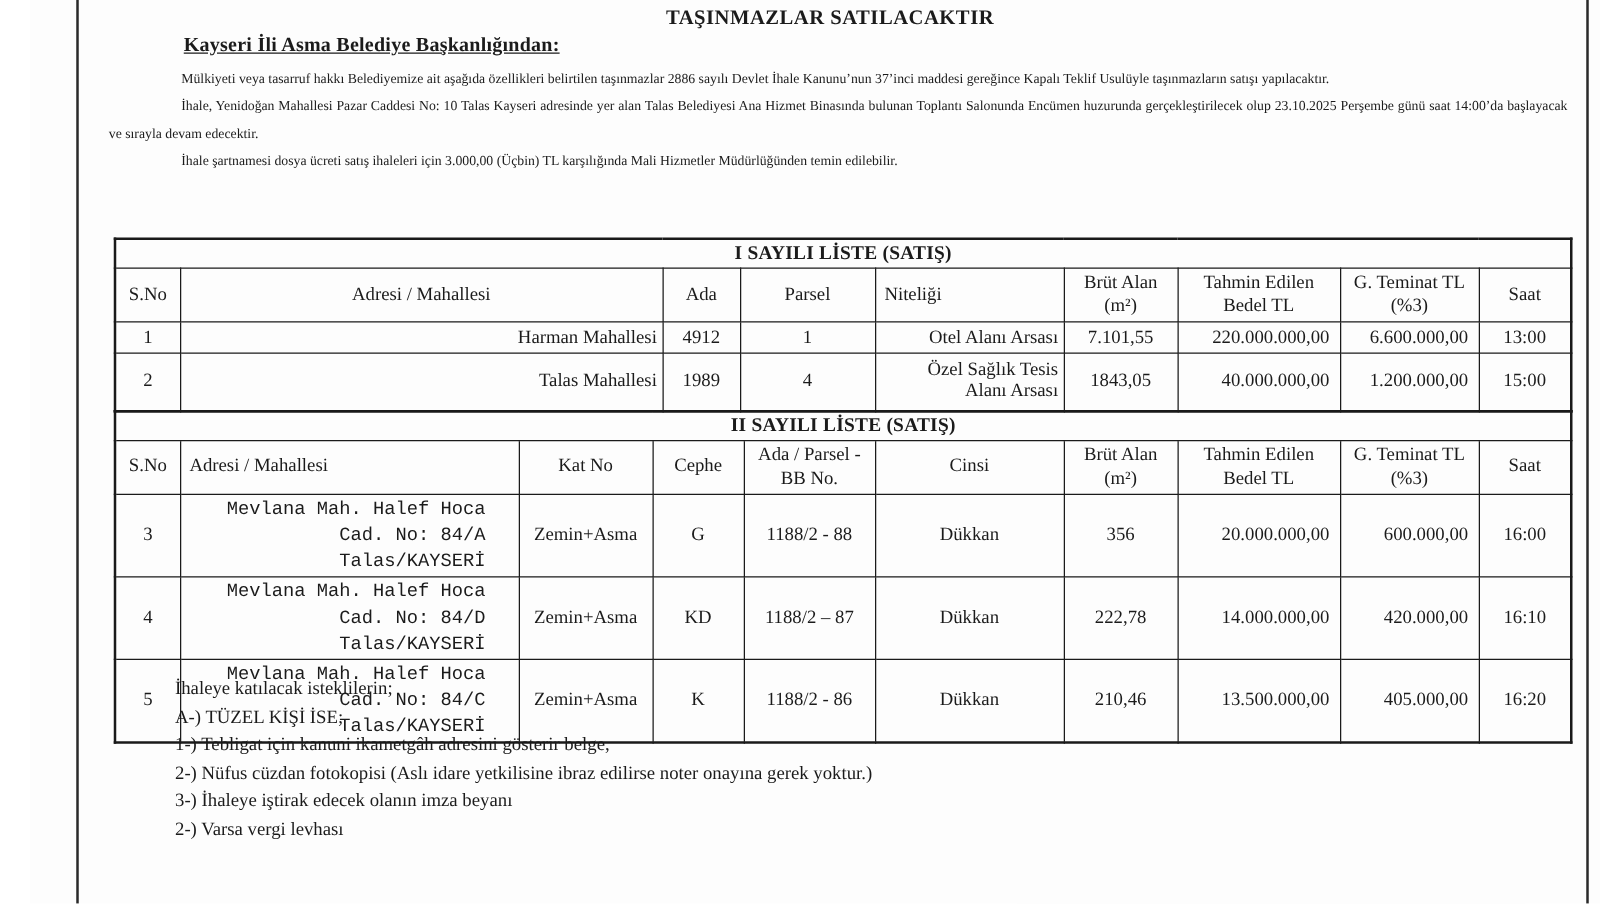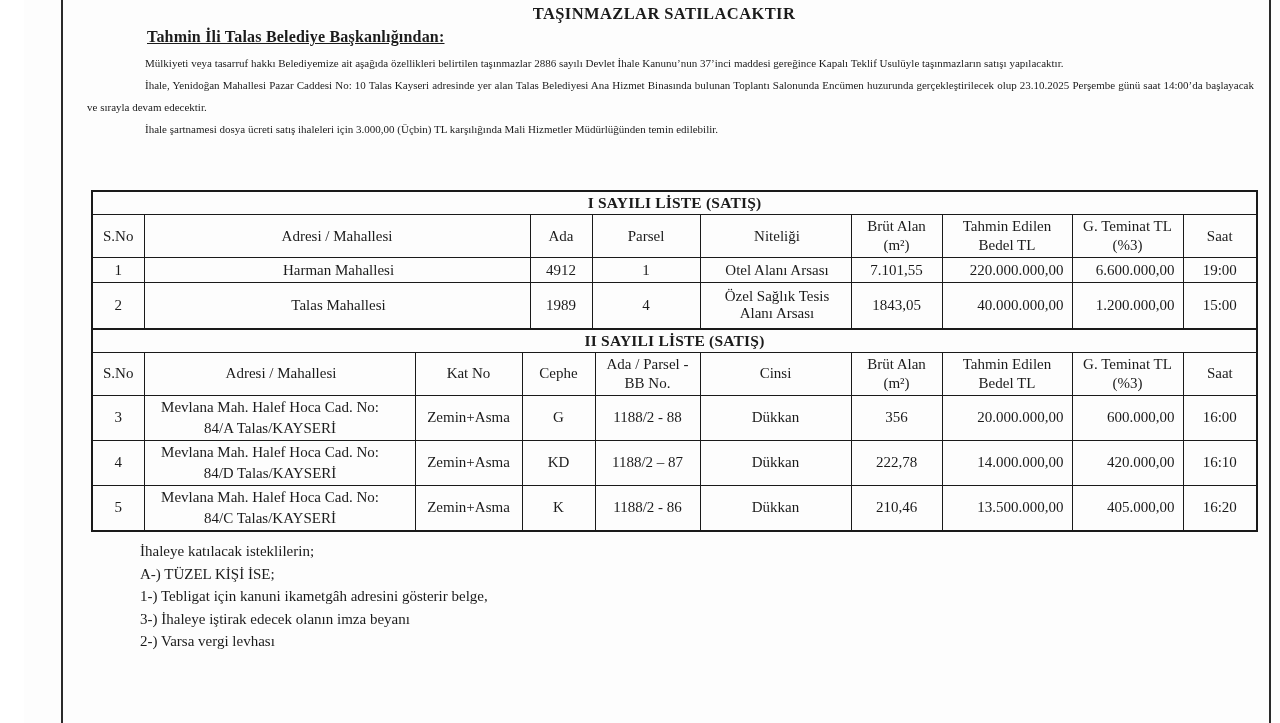--- a/index.html
+++ b/index.html
@@ -34,44 +34,44 @@
 
   .tables{position:absolute;top:190px;left:67px;width:1165px;}
   table{border-collapse:collapse;table-layout:fixed;width:1165px;font-size:15px;}
   table.t2{margin-top:-2px;padding-left:15px;}
   td,th{border:1px solid #1a1a1a;padding:1px 4px;vertical-align:middle;
         font-weight:normal;overflow:hidden;}
   table{border:2px solid #1a1a1a;}
   .tbl-title{font-weight:bold;text-align:center;height:20px;font-size:15.5px;letter-spacing:.2px;}
   tr.hdr{height:43px;}
   tr.hdr th{text-align:center;line-height:19px;}
-  tr.hdr th.al{text-align:center;padding-left:7px;}
+  tr.hdr th.al{text-align:left;padding-left:7px;}
   td.c{text-align:center;}
-  td.l{text-align:center;padding-left:7px;}
+  td.l{text-align:right;padding-left:7px;}
   td.r{text-align:right;padding-right:8px;}
   .t1 tr.r1{height:25px;}
   .t1 tr.r2{height:46px;}
   .t2 tr.row{height:44px;}
-  .t2 td.addr{padding-right:26px;line-height:21px;}
+  .t2 td.addr{padding-right:26px;line-height:21px;font-family:Liberation Mono, monospace;}
 
   .footer-list{
     position:absolute;top:540px;left:116px;width:1060px;
     font-size:15px;line-height:22.5px;
   }
   .footer-list div{white-space:nowrap;}
 </style>
 </head>
 <body>
 
 <div class="page">
   <div class="vline left"></div>
   <div class="vline right"></div>
 
   <div class="doc-title">TAŞINMAZLAR SATILACAKTIR</div>
-  <div class="section-heading">Tahmin İli Talas Belediye Başkanlığından:</div>
+  <div class="section-heading">Kayseri İli Asma Belediye Başkanlığından:</div>
 
   <div class="paragraphs">
     <p>Mülkiyeti veya tasarruf hakkı Belediyemize ait aşağıda özellikleri belirtilen taşınmazlar 2886 sayılı Devlet İhale Kanunu’nun 37’inci maddesi gereğince Kapalı Teklif Usulüyle taşınmazların satışı yapılacaktır.</p>
     <p>İhale, Yenidoğan Mahallesi Pazar Caddesi No: 10 Talas Kayseri adresinde yer alan Talas Belediyesi Ana Hizmet Binasında bulunan Toplantı Salonunda Encümen huzurunda gerçekleştirilecek olup 23.10.2025 Perşembe günü saat 14:00’da başlayacak ve sırayla devam edecektir.</p>
     <p>İhale şartnamesi dosya ücreti satış ihaleleri için 3.000,00 (Üçbin) TL karşılığında Mali Hizmetler Müdürlüğünden temin edilebilir.</p>
   </div>
 
   <div class="tables">
 
     <table class="t1">
@@ -103,21 +103,21 @@
       </tr>
       <tr class="r1">
         <td class="c">1</td>
         <td class="l">Harman Mahallesi</td>
         <td class="c">4912</td>
         <td class="c">1</td>
         <td class="l">Otel Alanı Arsası</td>
         <td class="c">7.101,55</td>
         <td class="r">220.000.000,00</td>
         <td class="r">6.600.000,00</td>
-        <td class="c">19:00</td>
+        <td class="c">13:00</td>
       </tr>
       <tr class="r2">
         <td class="c">2</td>
         <td class="l">Talas Mahallesi</td>
         <td class="c">1989</td>
         <td class="c">4</td>
         <td class="l">Özel Sağlık Tesis Alanı Arsası</td>
         <td class="c">1843,05</td>
         <td class="r">40.000.000,00</td>
         <td class="r">1.200.000,00</td>
@@ -192,16 +192,17 @@
         <td class="c">16:20</td>
       </tr>
     </tbody>
       </table>
   </div>
 
   <div class="footer-list">
     <div>İhaleye katılacak isteklilerin;</div>
     <div>A-) TÜZEL KİŞİ İSE;</div>
     <div>1-) Tebligat için kanuni ikametgâh adresini gösterir belge,</div>
+    <div>2-) Nüfus cüzdan fotokopisi (Aslı idare yetkilisine ibraz edilirse noter onayına gerek yoktur.)</div>
     <div>3-) İhaleye iştirak edecek olanın imza beyanı</div>
     <div>2-) Varsa vergi levhası</div>
   </div>
 </div>
 
 </body></html>

